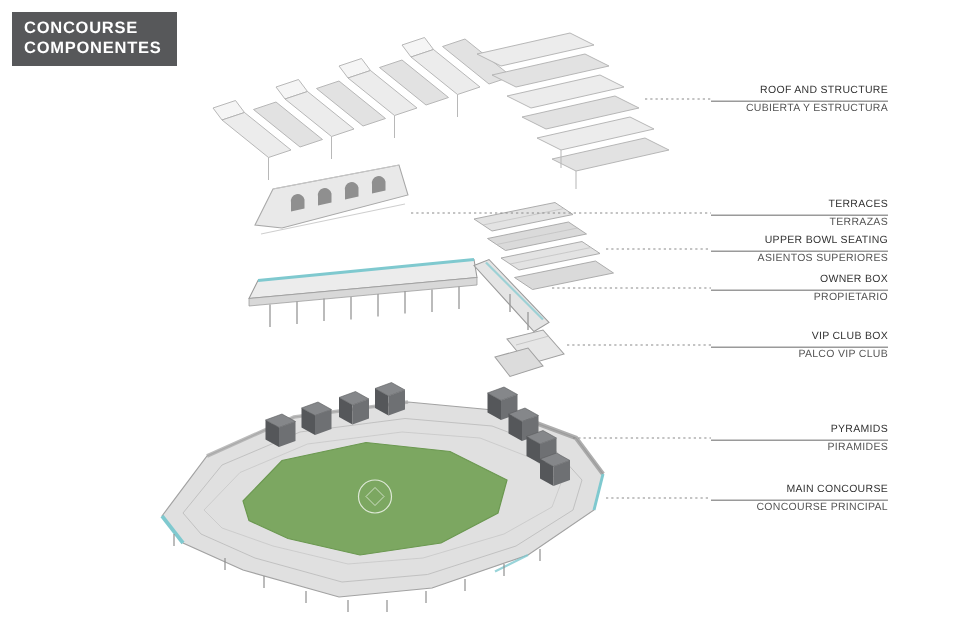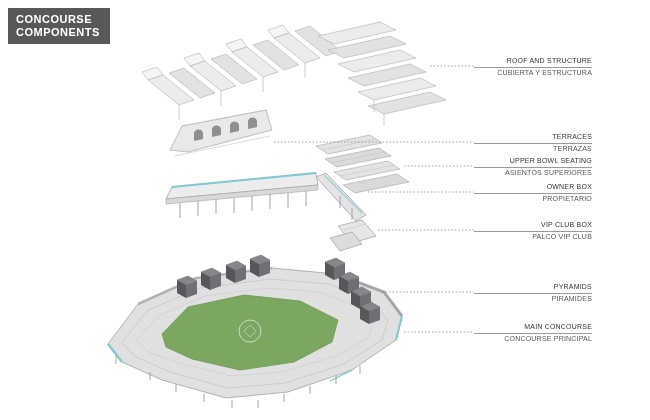--- a/index.html
+++ b/index.html
@@ -178,21 +178,21 @@
       <line class="ln-leader" x1="404" y1="166" x2="474" y2="166"></line>
       <line class="ln-leader" x1="368" y1="192" x2="474" y2="192"></line>
       <line class="ln-leader" x1="378" y1="230" x2="474" y2="230"></line>
       <line class="ln-leader" x1="382" y1="292" x2="474" y2="292"></line>
       <line class="ln-leader" x1="404" y1="332" x2="474" y2="332"></line>
     </g>
   </svg>
 
   <div class="title-block">
     <div>CONCOURSE</div>
-    <div>COMPONENTS</div>
+    <div>COMPONENTES</div>
   </div>
 
   <div class="label" style="top:57px">
     <div class="label-en">ROOF AND STRUCTURE</div>
     <div class="label-rule"></div>
     <div class="label-es">CUBIERTA Y ESTRUCTURA</div>
   </div>
 
   <div class="label" style="top:133px">
     <div class="label-en">TERRACES</div>

